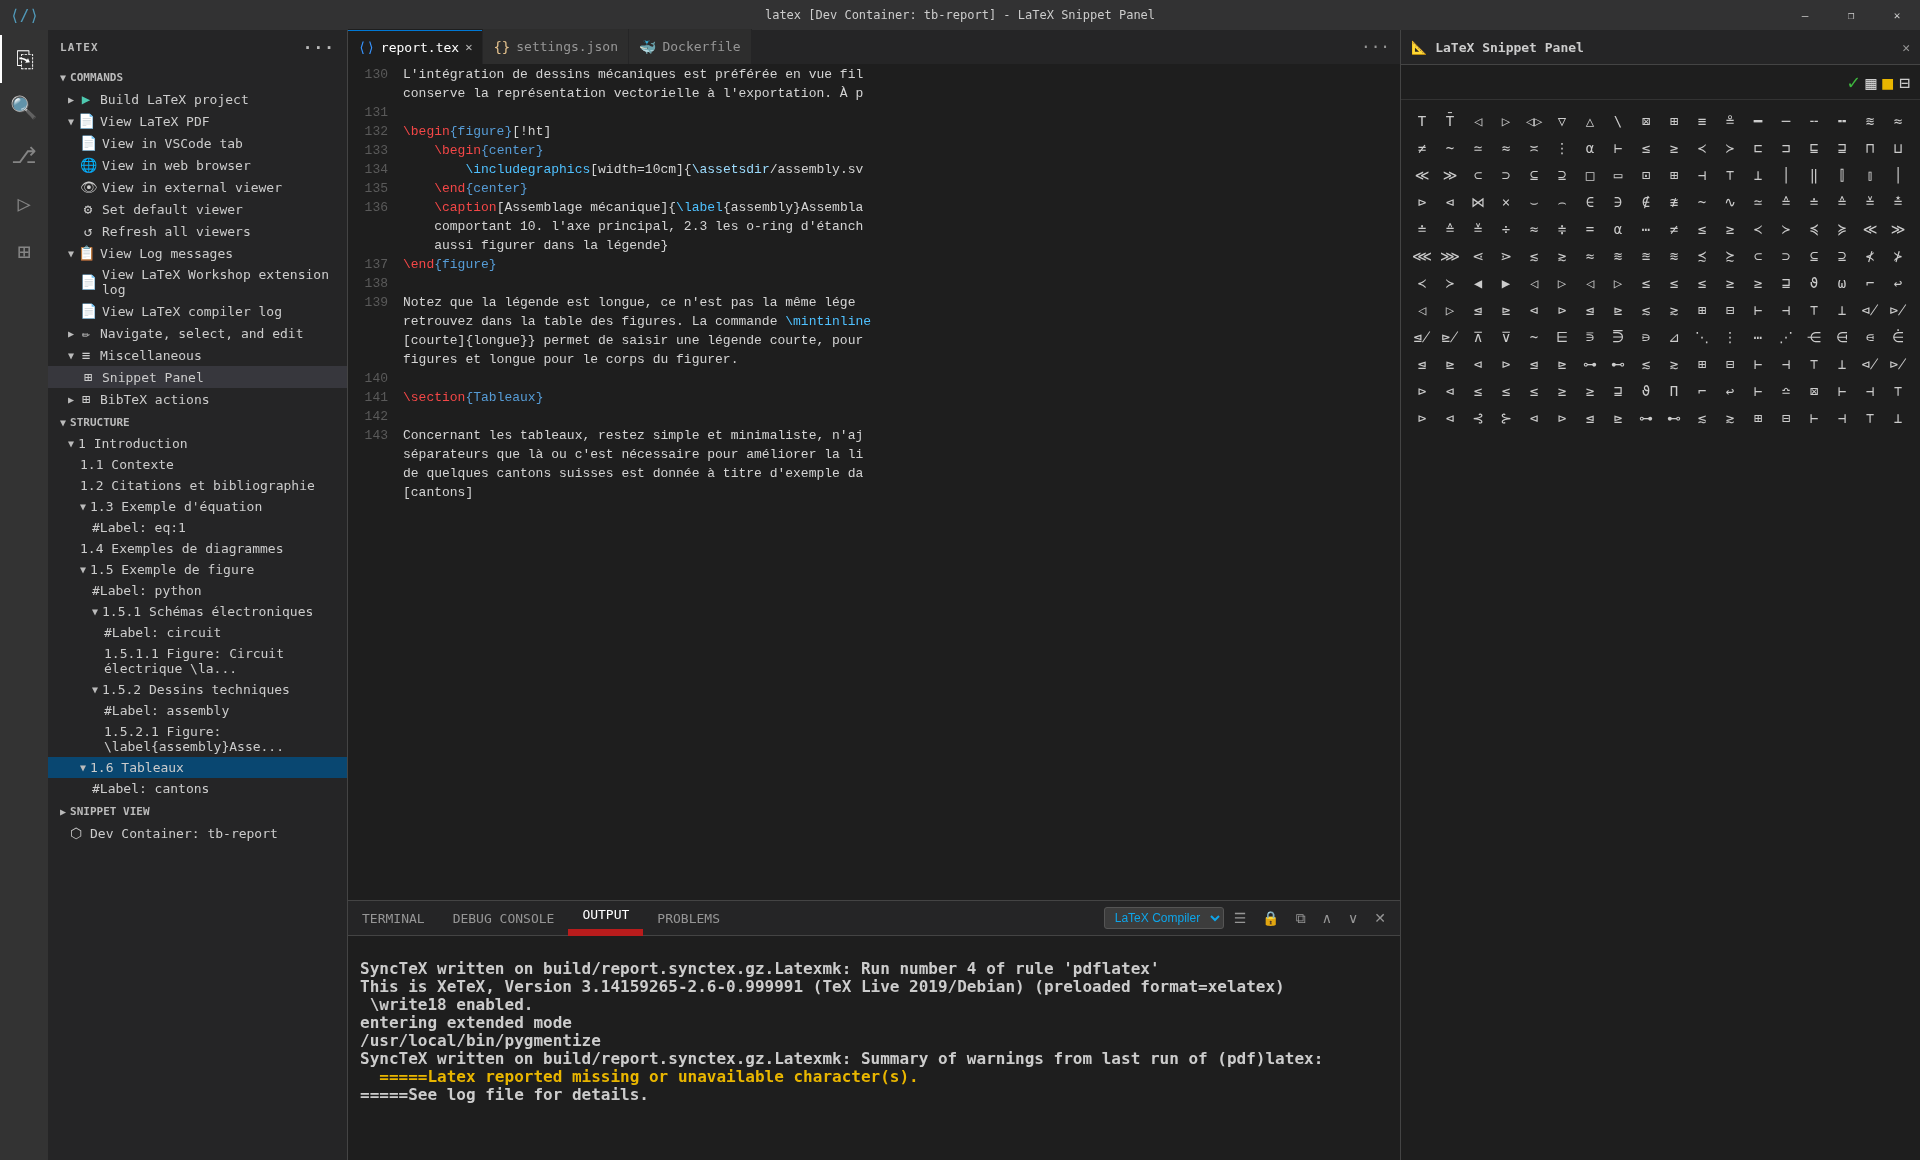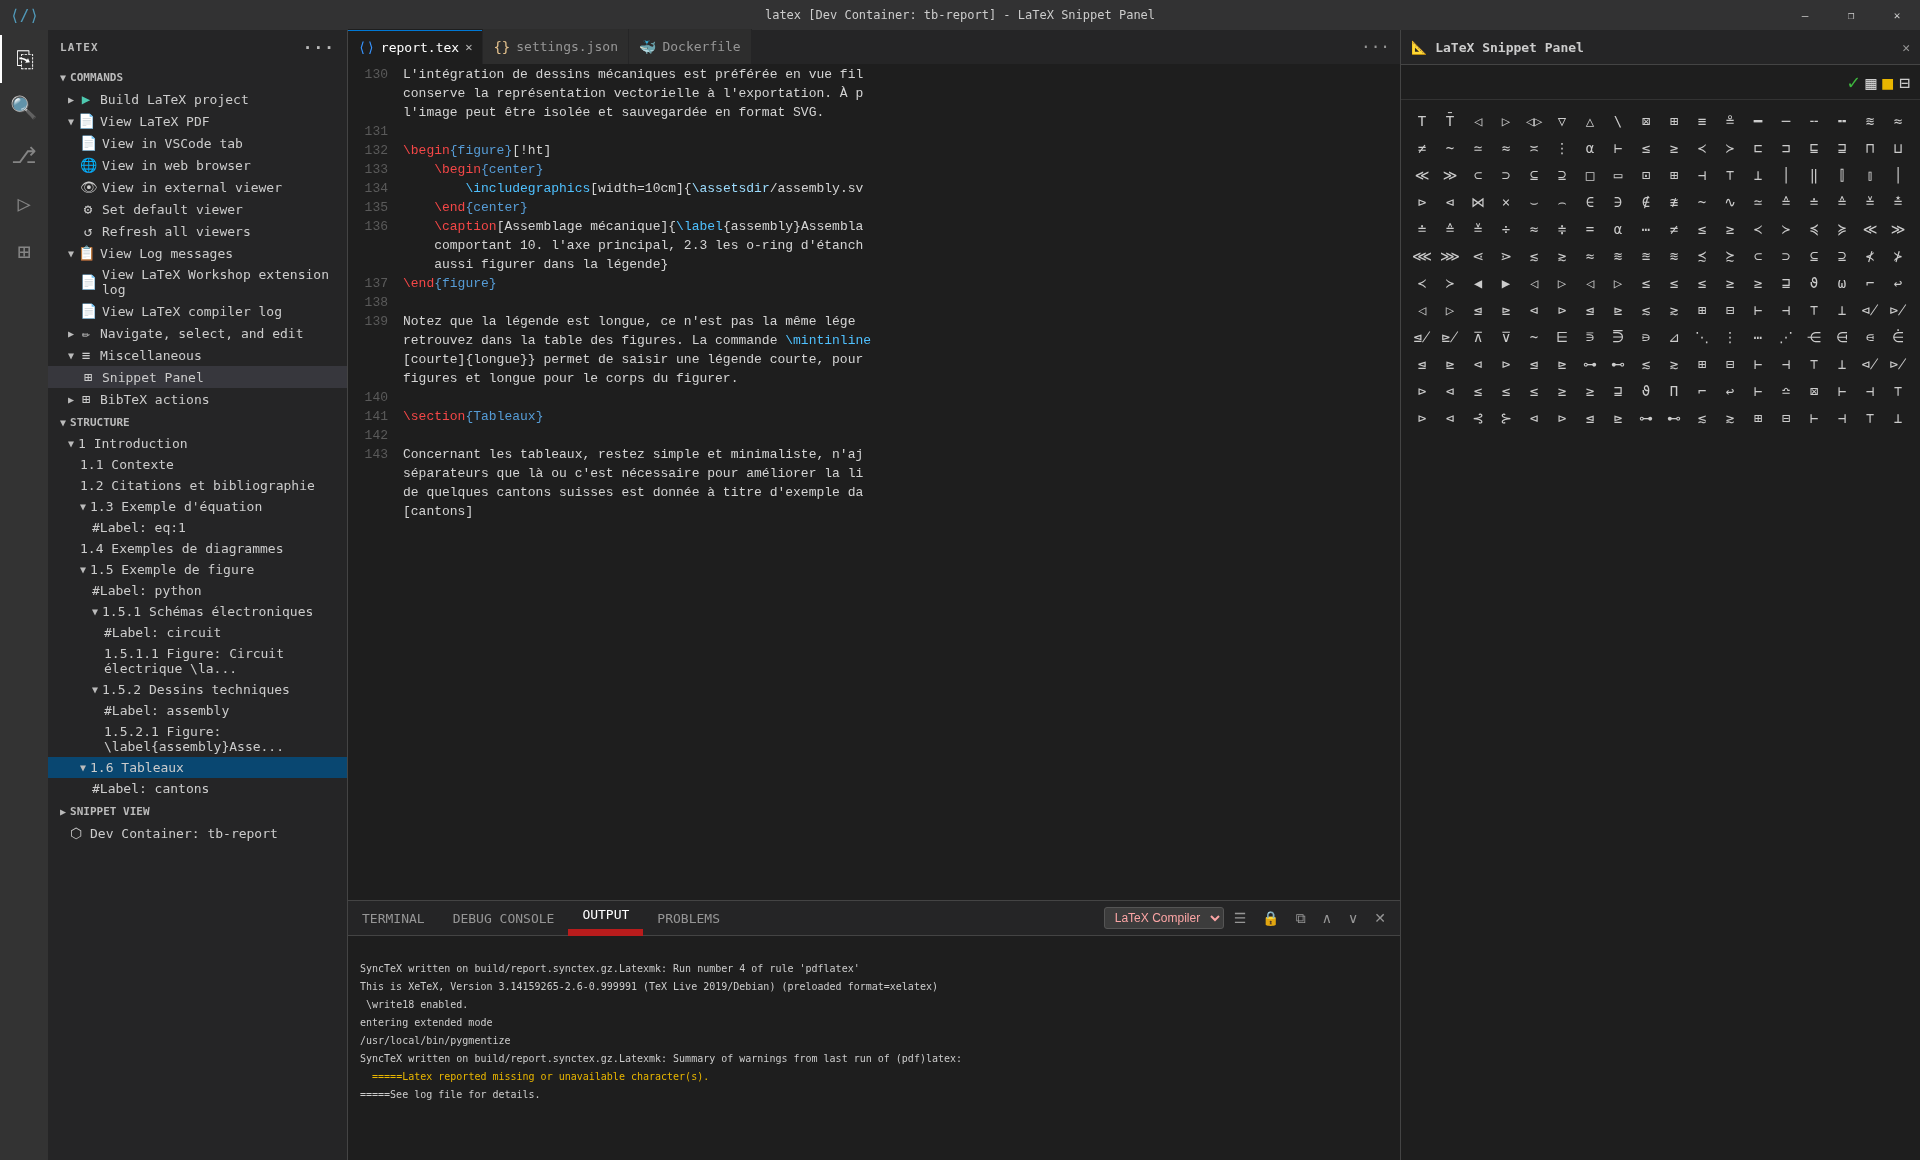--- a/index.html
+++ b/index.html
@@ -260,35 +260,36 @@
     .term-tool-btn {
       padding: 2px 6px;
       cursor: pointer;
       color: #969696;
       font-size: 14px;
       background: none;
       border: none;
     }
     .term-select {
       background: #3c3c3c;
-      color: #fca5a5;
+      color: #0ea5e9;
       border: 1px solid #555;
       padding: 2px 6px;
       font-size: 12px;
       border-radius: 3px;
       cursor: pointer;
     }
     #terminal-output {
       flex: 1;
       overflow-y: auto;
       padding: 8px 12px;
       font-family: Consolas, monospace;
-      font-size: 10px;
+      font-size: 16px;
       line-height: 18px;
       color: #cccccc;
+      font-weight: bold;
     }
     .term-line { white-space: pre-wrap; word-break: break-all; }
     .term-line.warning { color: #e9b600; }
 
     
     #snippet-panel {
       width: 520px;
       background: #1e1e1e;
       border-left: 1px solid #444;
       display: flex;
@@ -529,24 +530,20 @@
     <div style="display:flex;flex-direction:column;flex:1;overflow:hidden;">
 
       <div id="code-area">
         <div class="code-line">
           <span class="line-num">130</span>
           <span class="line-content">L'intégration de dessins mécaniques est préférée en vue fil</span>
         </div>
         <div class="code-line">
           <span class="line-num"></span>
           <span class="line-content">conserve la représentation vectorielle à l'exportation. À p</span>
-        </div>
-        <div class="code-line">
-          <span class="line-num"></span>
-          <span class="line-content">l'image peut être isolée et sauvegardée en format SVG.</span>
         </div>
         <div class="code-line">
           <span class="line-num">131</span>
           <span class="line-content"></span>
         </div>
         <div class="code-line">
           <span class="line-num">132</span>
           <span class="line-content"><span class="kw-red">\begin</span><span class="kw-blue">{figure}</span>[!ht]</span>
         </div>
         <div class="code-line">

